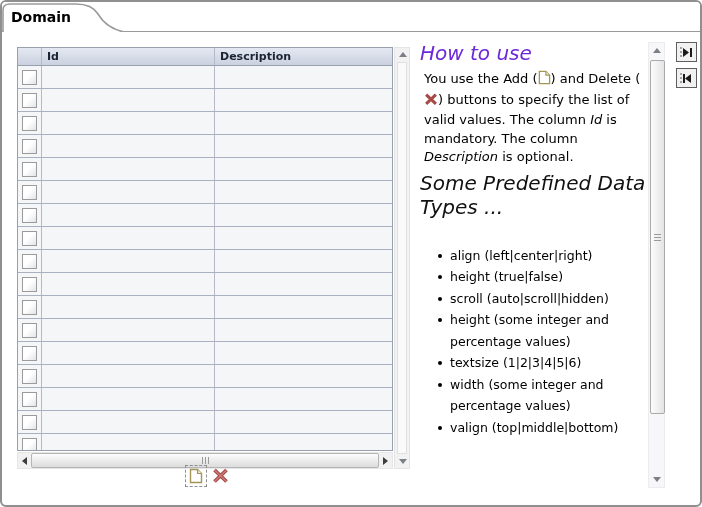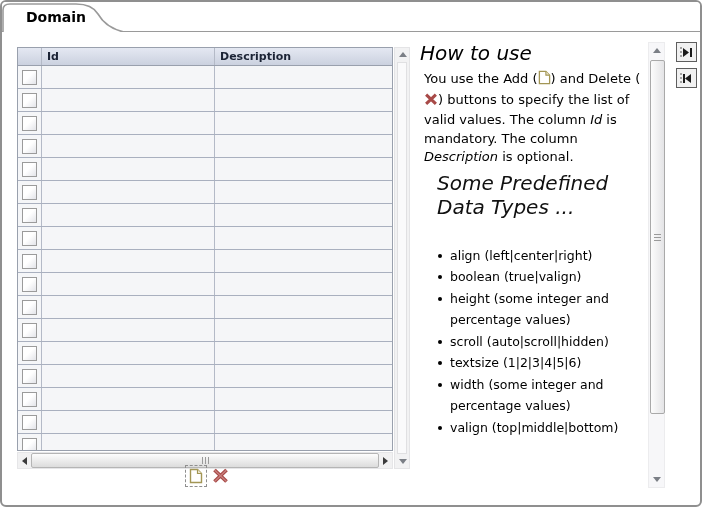--- a/index.html
+++ b/index.html
@@ -8,21 +8,20 @@
     border:2px solid #8f8f8f;border-radius:6px;background:#fff;overflow:hidden;
     font-family:"DejaVu Sans", sans-serif;
   }
   
   .tabbar{position:absolute;left:0;top:0;width:698px;height:29px;border-bottom:1px solid #9a9a9a;background:#fff;}
   .tab{position:absolute;left:0;top:0;width:124px;height:30px;}
   .tab svg{display:block;}
   .tab-label{
     position:absolute;left:9px;top:7px;font-size:14px;font-weight:bold;color:#000;
     letter-spacing:0px;
-    margin-left:15px;
   }
   
   .table-panel{
     position:absolute;left:15px;top:45px;width:376px;height:404px;box-sizing:border-box;
     border:1px solid #99a0ad;background:#f5f6f8;overflow:hidden;
   }
   .thead{
     display:grid;grid-template-columns:23px 173px 1fr;height:18px;
     background:linear-gradient(#e4e8f2,#cbd1df);border-bottom:1px solid #99a0ad;box-sizing:border-box;
   }
@@ -67,24 +66,24 @@
   .add-btn{
     width:22px;height:22px;border:1px dashed #8f8f8f;background:transparent;
     display:flex;align-items:center;justify-content:center;padding:0;
   }
   .del-btn{width:19px;height:19px;border:none;background:transparent;display:flex;align-items:center;justify-content:center;padding:0;}
   
   .help{
     position:absolute;left:418px;top:38px;width:229px;height:448px;overflow:hidden;
     color:#000;background:#fff;
   }
-  .help h1{margin:2px 0 6px;font-size:20px;line-height:22px;font-style:italic;font-weight:normal;color:#000000;}
+  .help h1{margin:2px 0 6px;font-size:20px;line-height:22px;font-style:italic;font-weight:normal;color:#6d28d9;}
   .help .intro{margin:4px;font-size:13px;line-height:18.5px;}
   .help .intro .inline-icon{display:inline-block;vertical-align:-2px;}
-  .help h2{margin:3px 17px 0;font-size:20px;line-height:24px;font-style:italic;font-weight:normal;color:#111;}
+  .help h2{margin:3px 0 0;font-size:20px;line-height:24px;font-style:italic;font-weight:normal;color:#111;}
   .help ul{margin:26px 0 0;padding:0 0 0 30px;list-style:none;font-size:12.5px;line-height:21.5px;}
   .help li{position:relative;}
   .help li::before{content:"";position:absolute;left:-12px;top:9px;width:4px;height:4px;border-radius:50%;background:#000;}
   
   .help-scroll{
     position:absolute;left:646px;top:40px;width:17px;height:446px;
     background:#f7f7f9;border:1px solid #ececee;box-sizing:border-box;
   }
   .help-scroll .arr.up{left:4px;top:5px;}
   .help-scroll .arr.down{left:4px;bottom:5px;}
@@ -300,23 +299,23 @@
     <h1>How to use</h1>
     <p class="intro"><span>You use the Add (</span><span class="inline-icon"><svg width="13" height="15" viewBox="0 0 14 16">
             <path d="M1.5,1.5 h7 l4,4 v9 h-11 z" fill="#ffffff" stroke="#a39655" stroke-width="1.4"></path>
             <path d="M8.5,1.5 v4 h4" fill="#f2ecd4" stroke="#a39655" stroke-width="1.2"></path>
           </svg></span><span>) and Delete (</span><span class="inline-icon"><svg width="14" height="13" viewBox="0 0 17 16">
             <path d="M2.5 2 L14.5 13.5 M14.5 2 L2.5 13.5" stroke="#a84a48" stroke-width="3.8"></path>
           </svg></span><span>) buttons to specify the list of valid values. The column </span><i>Id</i><span> is mandatory. The column </span><i>Description</i><span> is optional.</span></p>
     <h2>Some Predefined Data Types ...</h2>
     <ul>
       <li>align (left|center|right)</li>
-      <li>boolean (true|valign)</li>
+      <li>height (true|false)</li>
+      <li>scroll (auto|scroll|hidden)</li>
       <li>height (some integer and percentage values)</li>
-      <li>scroll (auto|scroll|hidden)</li>
       <li>textsize (1|2|3|4|5|6)</li>
       <li>width (some integer and percentage values)</li>
       <li>valign (top|middle|bottom)</li>
     </ul>
 
   </div>
 
   <div class="help-scroll">
     <span class="arr up"></span>
     <div class="vthumb">

